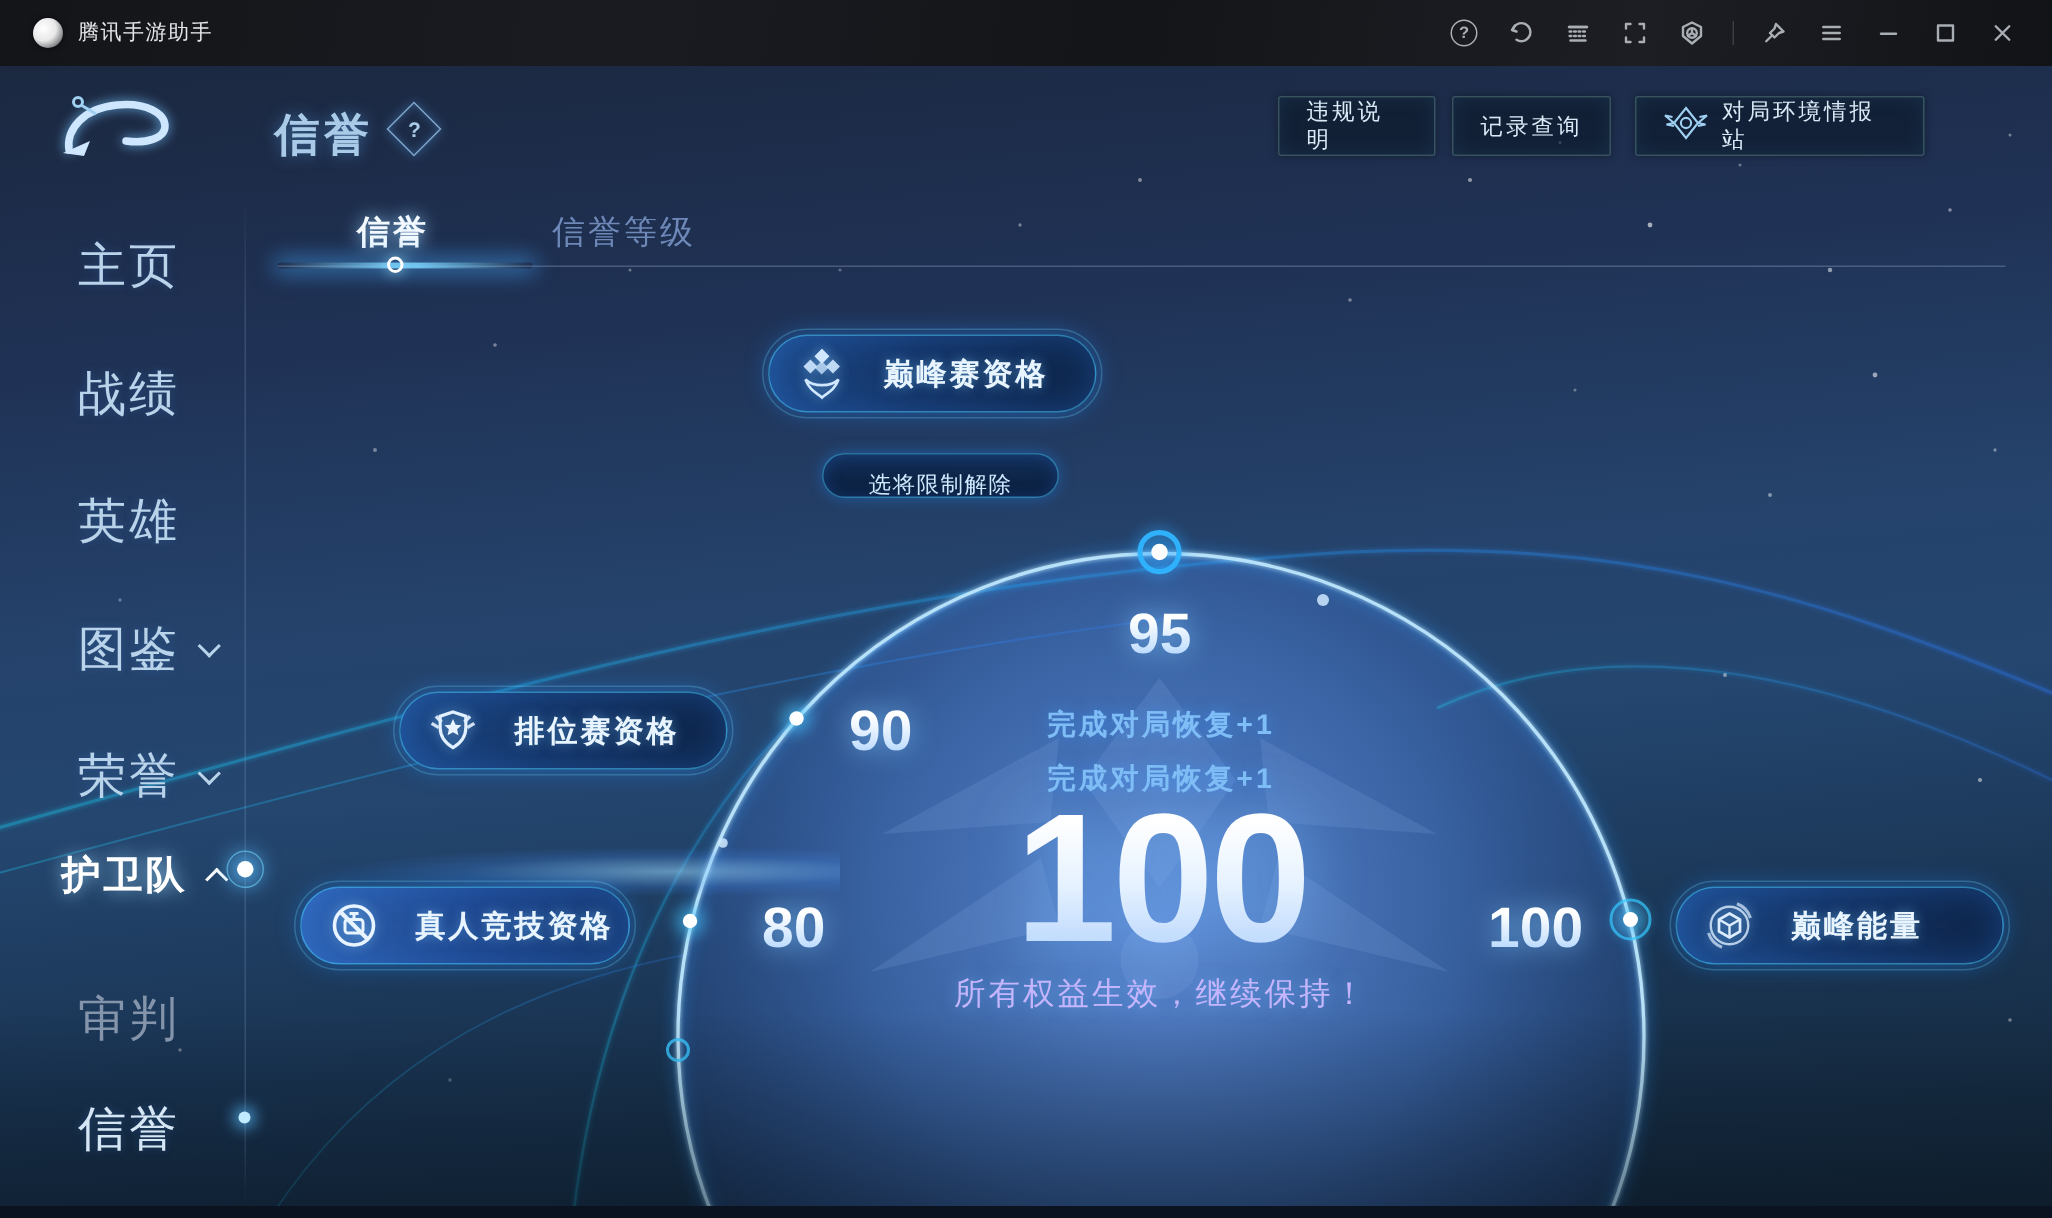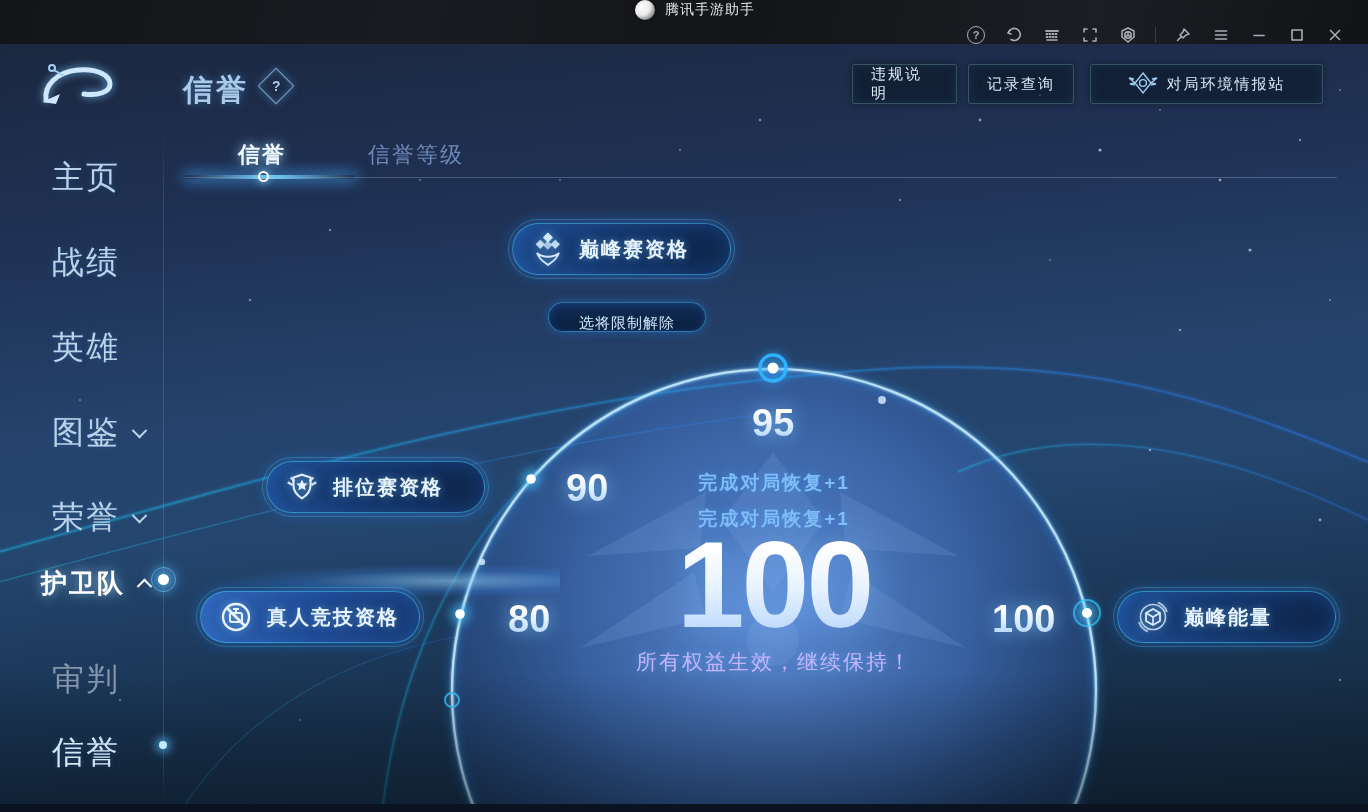--- a/index.html
+++ b/index.html
@@ -3,21 +3,21 @@
 <meta charset="utf-8">
 <style>
   * { margin:0; padding:0; box-sizing:border-box; }
   html,body { width:1368px; height:812px; overflow:hidden; background:#0b1220;
     font-family:"Liberation Sans","DejaVu Sans",sans-serif; }
   #app { position:relative; width:1368px; height:812px; overflow:hidden; }
 
   
   .titlebar { position:absolute; left:0; top:0; width:1368px; height:44px; z-index:10;
     background:linear-gradient(100deg,#141519 0%,#1a1b20 30%,#141519 55%,#1d1e23 80%,#121317 100%);
-    display:flex; align-items:center;flex-direction:column; }
+    display:flex; align-items:center; }
   .tb-left { display:flex; align-items:center; gap:10px; padding-left:22px; }
   .tb-logo { width:20px; height:20px; border-radius:50%; background:radial-gradient(circle at 35% 35%,#ffffff 0%,#e8e8e8 45%,#2a2d33 100%); box-shadow:0 0 4px rgba(0,0,0,.6); }
   .tb-title { color:#e3e6ea; font-size:14px; letter-spacing:1px; }
   .tb-right { margin-left:auto; display:flex; align-items:center; gap:8px; padding-right:18px; }
   .tb-ic { width:30px; height:30px; display:flex; align-items:center; justify-content:center; border-radius:4px; cursor:pointer; }
   .tb-ic svg { stroke:#a9adb4; fill:none; stroke-width:1.6; stroke-linecap:round; stroke-linejoin:round; }
   .tb-help { width:18px; height:18px; border:1.6px solid #a9adb4; border-radius:50%; color:#a9adb4;
     font-size:11px; font-weight:bold; display:flex; align-items:center; justify-content:center; }
   .tb-sep { width:1px; height:16px; background:#3a3d42; margin:0 4px; }
 
@@ -57,36 +57,36 @@
     box-shadow:0 0 8px rgba(90,160,230,.4), inset 0 0 6px rgba(90,160,230,.35); }
   .help-diamond span { transform:rotate(-45deg); color:#a9cbe8; font-size:14px; font-weight:bold; }
 
   .hbtn { position:absolute; top:64px; height:40px; z-index:4; cursor:pointer;
     background:rgba(10,22,36,.55); border:1px solid #37535f; border-radius:2px;
     display:flex; align-items:center; justify-content:center; gap:9px; padding:0 18px;
     color:#d9e9f6; font-size:15px; letter-spacing:2px;
     box-shadow:inset 0 0 12px rgba(40,90,120,.25), 0 0 6px rgba(0,0,0,.35); }
   .hbtn1 { left:852px; width:105px; }
   .hbtn2 { left:968px; width:106px; }
-  .hbtn3 { left:1090px; width:233px; }
+  .hbtn3 { left:1090px; width:193px; }
 
   
   .tab { position:absolute; top:140px; z-index:4; font-size:22px; letter-spacing:2px; cursor:pointer; }
   .tab.active { color:#f2f9ff; font-weight:bold; text-shadow:0 0 12px rgba(150,210,255,.9); }
   .tab.inactive { color:#6e89b8; }
   .tab-line { position:absolute; left:185px; top:177px; width:1152px; height:1px; background:rgba(200,220,255,.25); z-index:3; }
   .tab-glow { position:absolute; left:185px; top:175px; width:170px; height:4px; z-index:4; border-radius:2px;
     background:linear-gradient(90deg, rgba(40,150,255,0), rgba(120,210,255,.9) 45%, rgba(120,210,255,.9) 55%, rgba(40,150,255,0));
     box-shadow:0 0 14px 3px rgba(70,170,255,.6); }
   .tab-ring { position:absolute; left:258px; top:171px; width:11px; height:11px; border-radius:50%; z-index:5;
     border:2.5px solid #ffffff; background:transparent; box-shadow:0 0 10px rgba(150,220,255,.9); }
 
   
   .pill { position:absolute; z-index:4; display:flex; align-items:center; cursor:pointer; }
-  .pill-lg { height:52px; border-radius:27px; gap:12px; padding:0 24px 0 16px;
+  .pill-lg { height:52px; border-radius:27px; gap:22px; padding:0 24px 0 16px;
     background:linear-gradient(100deg,#1d4a8a 0%,#143466 45%,#0d2448 100%);
     border:1px solid rgba(70,200,255,.55);
     box-shadow:0 0 16px rgba(30,140,255,.45), inset 0 0 22px rgba(50,130,240,.30); }
   .pill-lg::before { content:''; position:absolute; inset:-5px; border-radius:33px;
     border:1px solid rgba(110,220,255,.25); pointer-events:none; }
   .pill-lg.lighter { background:linear-gradient(100deg,#2f64b4 0%,#1e468c 55%,#16386f 100%); }
   .pill-label { font-size:20px; font-weight:bold; color:#e8f5ff; letter-spacing:2px; text-shadow:0 0 8px rgba(120,200,255,.5); white-space:nowrap; }
   .pill-ic { width:38px; height:38px; display:flex; align-items:center; justify-content:center; }
   .pill-ic svg { filter:drop-shadow(0 0 4px rgba(140,210,255,.6)); }
   .pill-sm { height:30px; border-radius:16px; padding:0 24px; justify-content:center;

